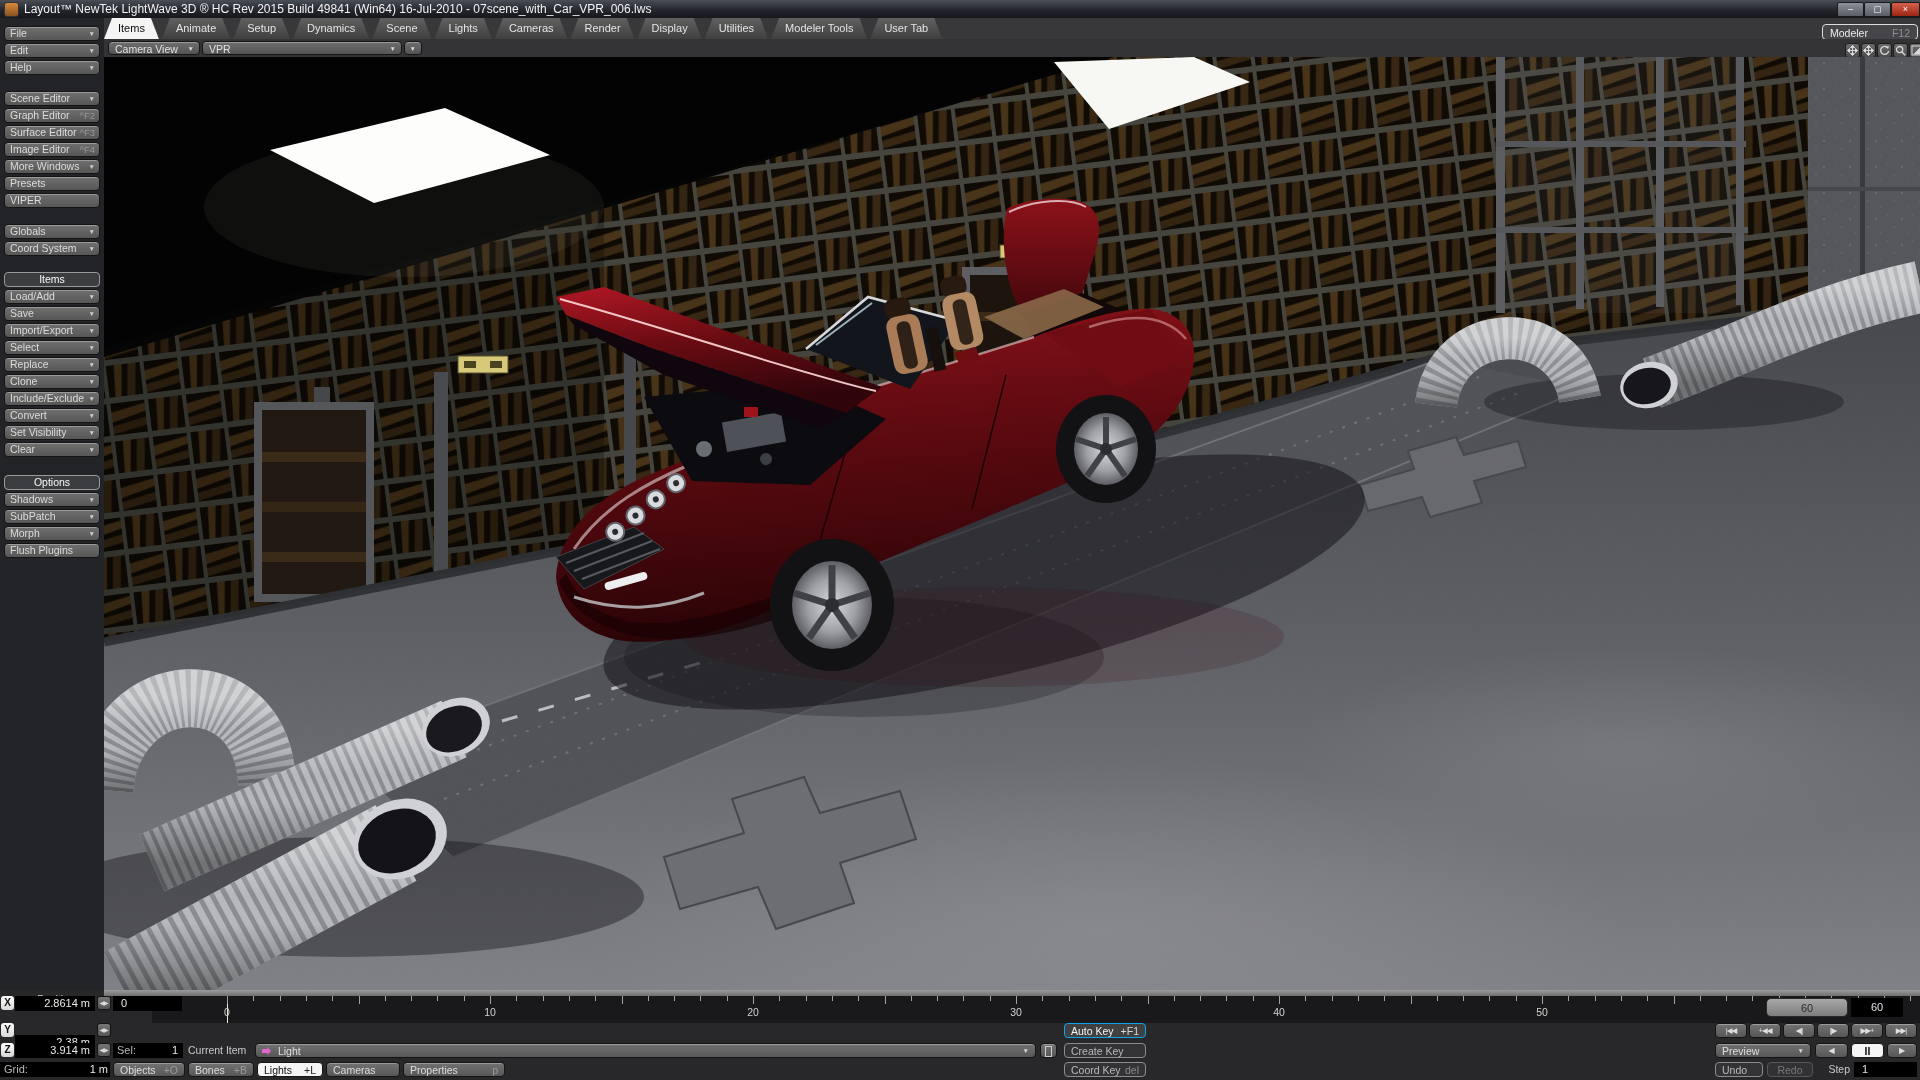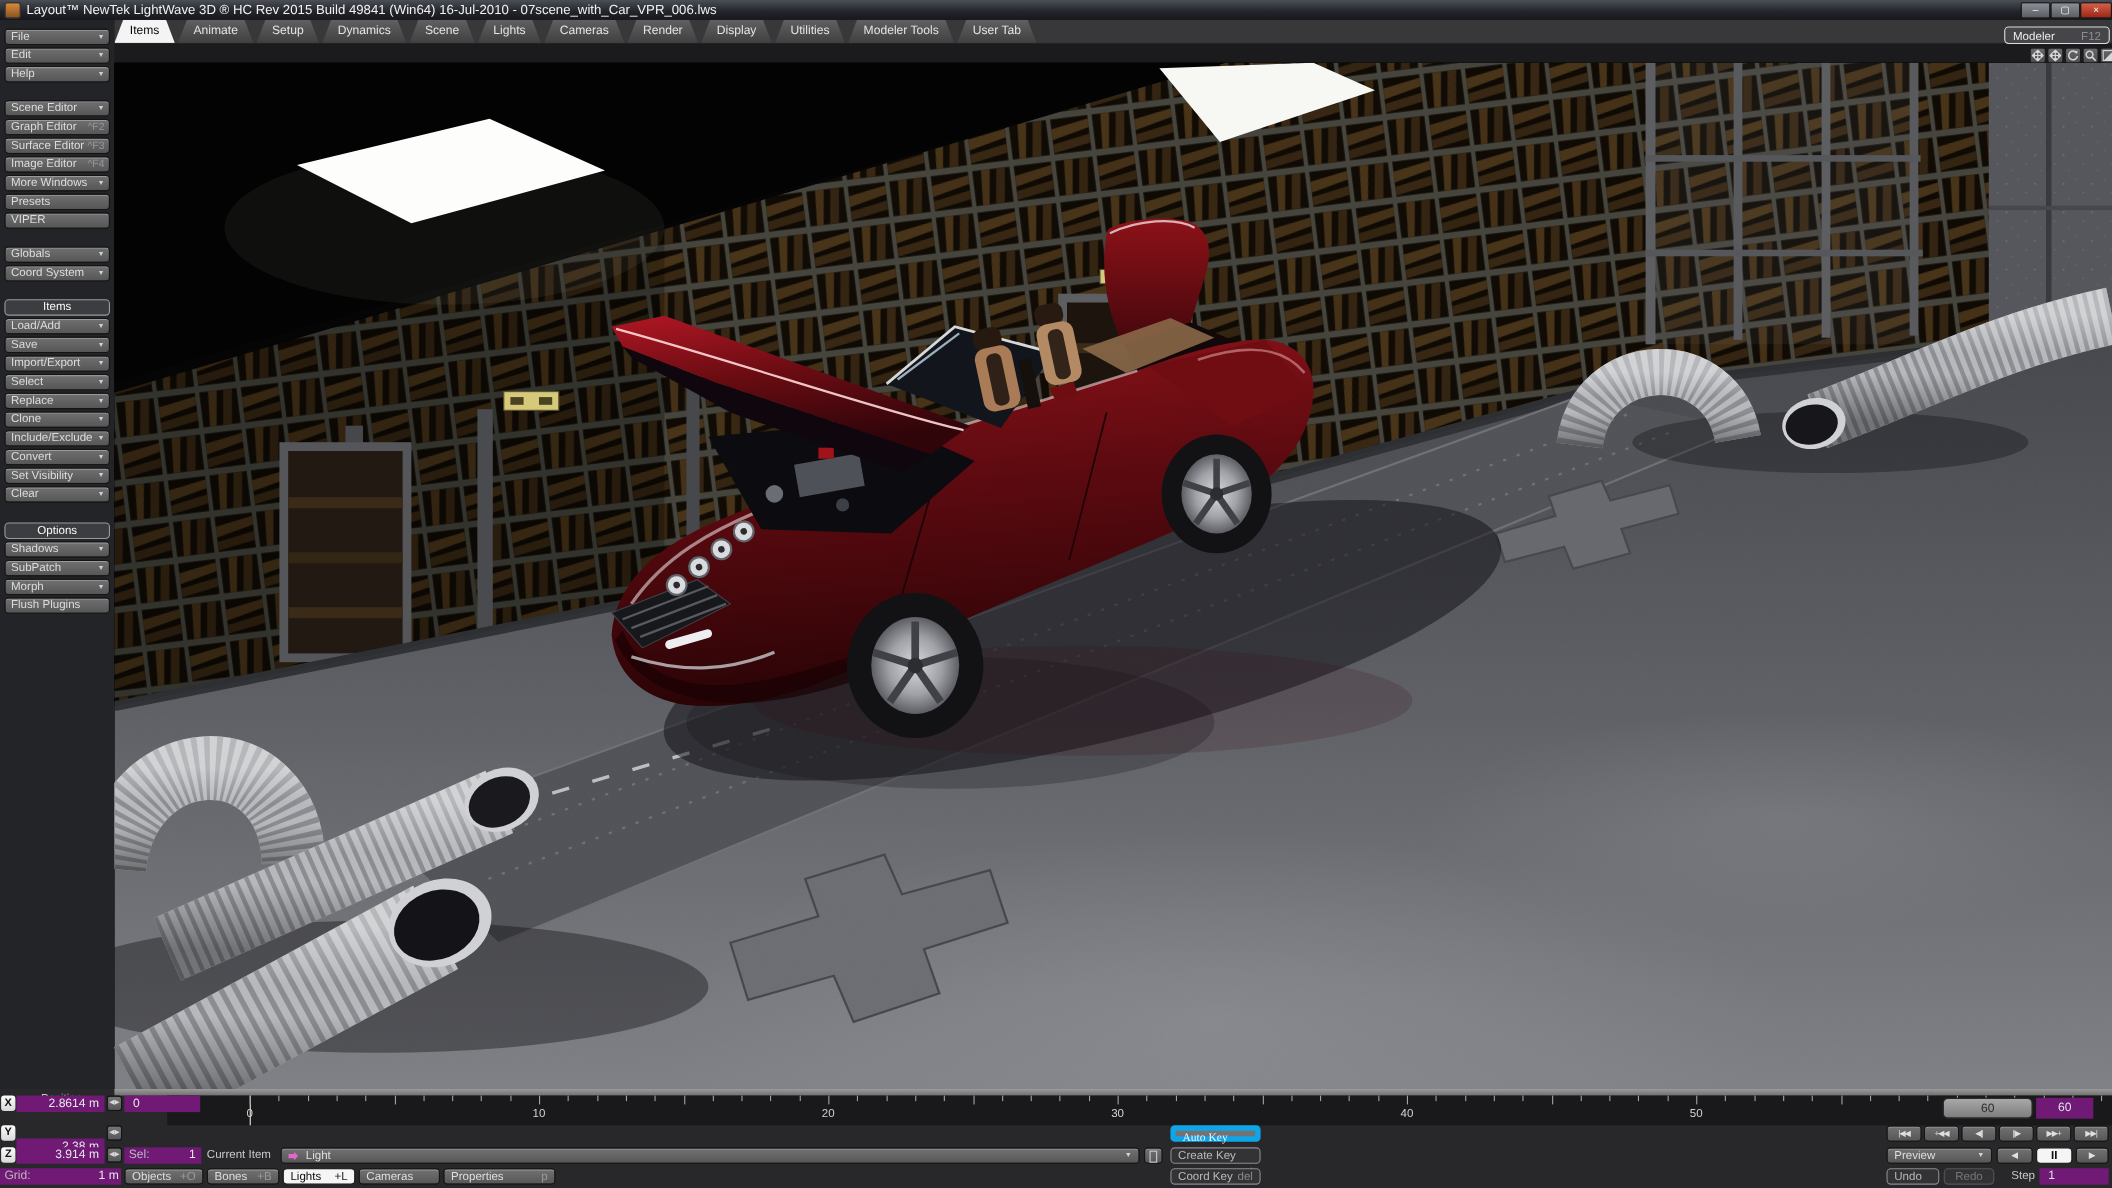--- a/index.html
+++ b/index.html
@@ -46,38 +46,38 @@
   .nav-ic{width:13px;height:13px;border-radius:3px;background:linear-gradient(#6a6a6a,#4c4c4c);
     border:1px solid #1c1c1c;display:flex;align-items:center;justify-content:center;}
 
   
   .viewport{position:absolute;left:104px;top:57px;width:1816px;height:933px;background:#000;}
 
   
   .bottombar{position:absolute;left:0;top:990px;width:1920px;height:90px;background:#28282b;}
   .hstrip{position:absolute;left:104px;top:0;width:1816px;height:6px;background:linear-gradient(#9b9b9b,#6f6f6f);}
   .pos-label{position:absolute;left:8px;top:3px;width:96px;font-size:10.5px;color:#c9c9c9;text-align:center;}
-  .field{position:absolute;background:#701a75;color:#e8e8ec;font-size:11px;box-sizing:border-box;}
+  .field{position:absolute;background:#000000;color:#e8e8ec;font-size:11px;box-sizing:border-box;}
   .axis-icon{position:absolute;left:1px;width:13px;height:14px;border-radius:3px;background:linear-gradient(#fdfdfd,#d8d8d8);
     color:#111;font-size:10px;font-weight:bold;text-align:center;line-height:14px;}
   .stepper{position:absolute;left:97px;width:14px;height:14px;border-radius:3px;background:linear-gradient(#757575,#575757);
     border:1px solid #141414;color:#d8d8d8;font-size:6px;line-height:13px;text-align:center;box-sizing:border-box;}
   .ruler{position:absolute;left:152px;top:6px;width:1768px;height:27px;background:#19191b;}
   .tick{position:absolute;top:0;width:1px;background:#a3a3a3;}
   .tick-label{position:absolute;top:10px;width:30px;margin-left:-15px;text-align:center;font-size:10.5px;color:#d2d2d2;}
   .frame-marker{position:absolute;top:0;width:1px;height:27px;background:#eceada;}
   .btn{border-radius:4px;background:linear-gradient(#727272,#575757);border:1px solid #141414;
     box-shadow:inset 0 1px 0 rgba(255,255,255,.3);color:#dfdfdf;font-size:10.5px;box-sizing:border-box;
     position:absolute;height:15px;line-height:14px;padding:0 6px;white-space:nowrap;}
   .btn .sc{float:right;color:#9a9a9e;margin-left:4px;}
   .btn.active{background:#f5f5f5;color:#0b0b0b;box-shadow:none;}
   .btn.active .sc{color:#222;}
   .key-btn{background:#333336;border:1px solid #8b8b90;color:#b9b9bd;box-shadow:none;}
   .key-btn .sc{color:#8a8a8e;}
-  .key-btn.active{background:#737373;border:5px solid #0ea5e9;color:#f4f4f4;font-family:Liberation Serif, serif;}
+  .key-btn.active{background:#404040;border:1px solid #0ea5e9;color:#f4f4f4;}
   .key-btn.active .sc{color:#d8d8d8;}
   .btn.dim{color:#77777b;border-color:#55555a;background:#323235;box-shadow:none;}
   .lbl{position:absolute;font-size:10.5px;color:#c9c9c9;line-height:15px;}
   .thumb{position:absolute;left:1766px;top:8px;width:82px;height:19px;border-radius:5px;
     background:linear-gradient(#a8a8a8,#7d7d7d);border:1px solid #2a2a2a;color:#2c2c2c;
     font-size:11px;line-height:18px;text-align:center;box-sizing:border-box;}
   .transport .btn{font-size:7.5px;letter-spacing:-1px;text-align:center;padding:0;}
   .light-ic{display:inline-block;width:9px;height:8px;margin:3px 4px 0 0;background:#e266cc;
     clip-path:polygon(0 25%,60% 25%,60% 0,100% 50%,60% 100%,60% 75%,0 75%);vertical-align:top;}
   .mini-rect{display:inline-block;width:5px;height:9px;border:1px solid #cccccf;margin-top:2px;}
@@ -148,20 +148,33 @@
       <div class="tab">Display</div>
       <div class="tab">Utilities</div>
       <div class="tab">Modeler Tools</div>
       <div class="tab">User Tab</div>
     </div>
   <div class="modeler-btn">
     <span>Modeler</span>
     <span class="sc">F12</span>
   </div>
 
+  <div class="toolrow">
+    <div class="dropdown" style="left:4px;width:92px;">
+      <span>Camera View</span>
+      <span class="arr">▼</span>
+    </div>
+    <div class="dropdown" style="left:98px;width:200px;">
+      <span>VPR</span>
+      <span class="arr">▼</span>
+    </div>
+    <div class="dropdown" style="left:300px;width:18px;">
+      <span class="arr">▼</span>
+    </div>
+  </div>
   <div class="nav-icons">
     <span class="nav-ic">
         <svg width="11" height="11">
           <path d="M5.5 0.5v10M0.5 5.5h10M5.5 0.5l-2 2h4zM5.5 10.5l-2-2h4zM0.5 5.5l2-2v4zM10.5 5.5l-2-2v4z" stroke="#d6d7db" stroke-width="1" fill="#d6d7db"></path>
         </svg>
       </span>
     <span class="nav-ic">
         <svg width="11" height="11">
           <path d="M5.5 0.5v10M0.5 5.5h10M5.5 0.5l-2 2h4zM5.5 10.5l-2-2h4zM0.5 5.5l2-2v4zM10.5 5.5l-2-2v4z" stroke="#d6d7db" stroke-width="1" fill="#d6d7db"></path>
         </svg>

